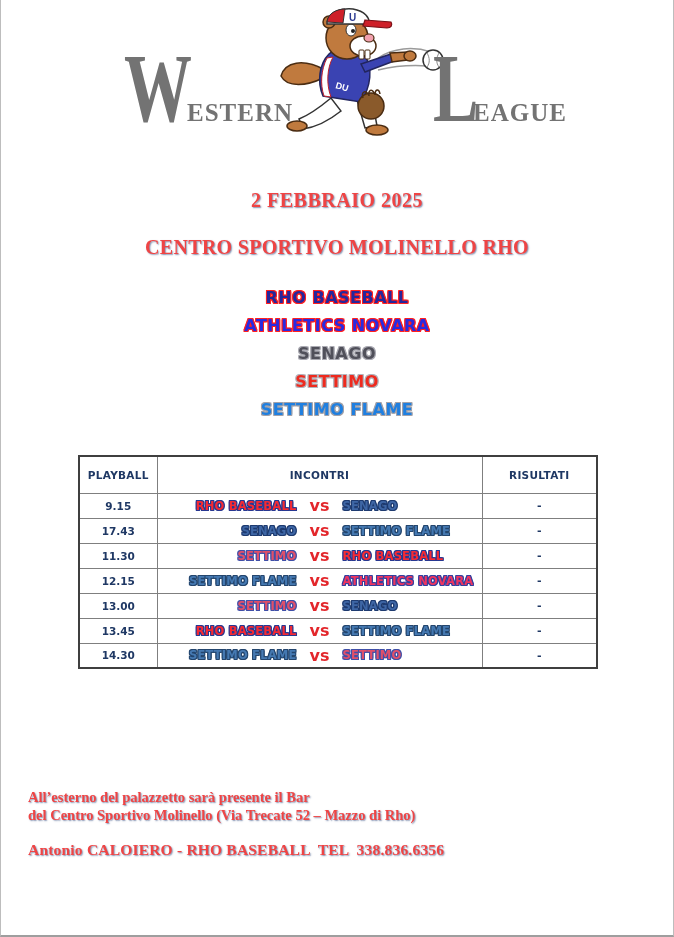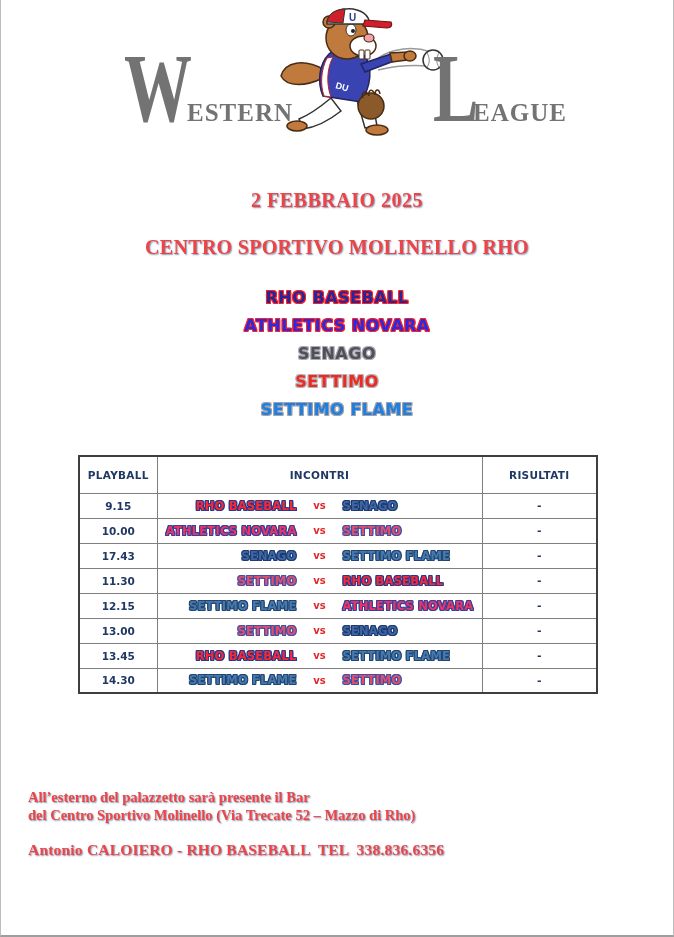--- a/index.html
+++ b/index.html
@@ -45,21 +45,21 @@
   th { height:37px; font-size:10.5px; color:#1f3864; letter-spacing:0.3px; text-align:center; vertical-align:middle; }
   td { height:25px; vertical-align:middle; }
   .col-time   { width:78px; }
   .col-match  { width:325px; }
   .col-result { width:115px; }
   .c-time   { font-size:10.5px; color:#1f3864; text-align:center; }
   .c-result { font-size:11px;   color:#1f3864; text-align:center; }
   .match-flex { display:flex; align-items:center; width:100%; }
   .home-team { flex:1; text-align:right; font-size:11.5px; letter-spacing:0.2px; white-space:nowrap; }
   .away-team { flex:1; text-align:left;  font-size:11.5px; letter-spacing:0.2px; white-space:nowrap; }
-  .vs-label  { width:46px; text-align:center; font-size:10px; color:#e3262b; }
+  .vs-label  { width:46px; text-align:center; font-size:16px; color:#e3262b; }
 
   
   .footer { position:absolute; top:788px; width:100%; text-align:left;padding-left:27px; }
   .footer-line { font-size:14.5px; line-height:18px; }
   .footer-contact { font-size:15.5px; margin-top:17px; white-space:pre; letter-spacing:0.2px; }
 </style>
 </head>
 <body>
 
 <div class="page">
@@ -149,31 +149,20 @@
       <td>
         <div class="match-flex">
           <span class="home-team" style="color: rgb(245, 42, 51); text-shadow: rgb(40, 56, 145) -1px 0px, rgb(40, 56, 145) 1px 0px, rgb(40, 56, 145) 0px -1px, rgb(40, 56, 145) 0px 1px, rgb(40, 56, 145) -1px -1px, rgb(40, 56, 145) 1px 1px, rgb(40, 56, 145) -1px 1px, rgb(40, 56, 145) 1px -1px;">RHO BASEBALL</span>
           <span class="vs-label">vs</span>
           <span class="away-team" style="color: rgb(62, 102, 165); text-shadow: rgb(30, 59, 112) -1px 0px, rgb(30, 59, 112) 1px 0px, rgb(30, 59, 112) 0px -1px, rgb(30, 59, 112) 0px 1px, rgb(30, 59, 112) -1px -1px, rgb(30, 59, 112) 1px 1px, rgb(30, 59, 112) -1px 1px, rgb(30, 59, 112) 1px -1px;">SENAGO</span>
         </div>
       </td>
       <td class="c-result">-</td>
     </tr>
           <tr>
-      <td class="c-time">10.00</td>
-      <td>
-        <div class="match-flex">
-          <span class="home-team" style="color: rgb(238, 53, 96); text-shadow: rgb(51, 64, 160) -1px 0px, rgb(51, 64, 160) 1px 0px, rgb(51, 64, 160) 0px -1px, rgb(51, 64, 160) 0px 1px, rgb(51, 64, 160) -1px -1px, rgb(51, 64, 160) 1px 1px, rgb(51, 64, 160) -1px 1px, rgb(51, 64, 160) 1px -1px;">ATHLETICS NOVARA</span>
-          <span class="vs-label">vs</span>
-          <span class="away-team" style="color: rgb(224, 80, 106); text-shadow: rgb(64, 80, 168) -1px 0px, rgb(64, 80, 168) 1px 0px, rgb(64, 80, 168) 0px -1px, rgb(64, 80, 168) 0px 1px, rgb(64, 80, 168) -1px -1px, rgb(64, 80, 168) 1px 1px, rgb(64, 80, 168) -1px 1px, rgb(64, 80, 168) 1px -1px;">SETTIMO</span>
-        </div>
-      </td>
-      <td class="c-result">-</td>
-    </tr>
-          <tr>
       <td class="c-time">17.43</td>
       <td>
         <div class="match-flex">
           <span class="home-team" style="color: rgb(62, 102, 165); text-shadow: rgb(30, 59, 112) -1px 0px, rgb(30, 59, 112) 1px 0px, rgb(30, 59, 112) 0px -1px, rgb(30, 59, 112) 0px 1px, rgb(30, 59, 112) -1px -1px, rgb(30, 59, 112) 1px 1px, rgb(30, 59, 112) -1px 1px, rgb(30, 59, 112) 1px -1px;">SENAGO</span>
           <span class="vs-label">vs</span>
           <span class="away-team" style="color: rgb(69, 121, 178); text-shadow: rgb(36, 70, 110) -1px 0px, rgb(36, 70, 110) 1px 0px, rgb(36, 70, 110) 0px -1px, rgb(36, 70, 110) 0px 1px, rgb(36, 70, 110) -1px -1px, rgb(36, 70, 110) 1px 1px, rgb(36, 70, 110) -1px 1px, rgb(36, 70, 110) 1px -1px;">SETTIMO FLAME</span>
         </div>
       </td>
       <td class="c-result">-</td>
     </tr>

